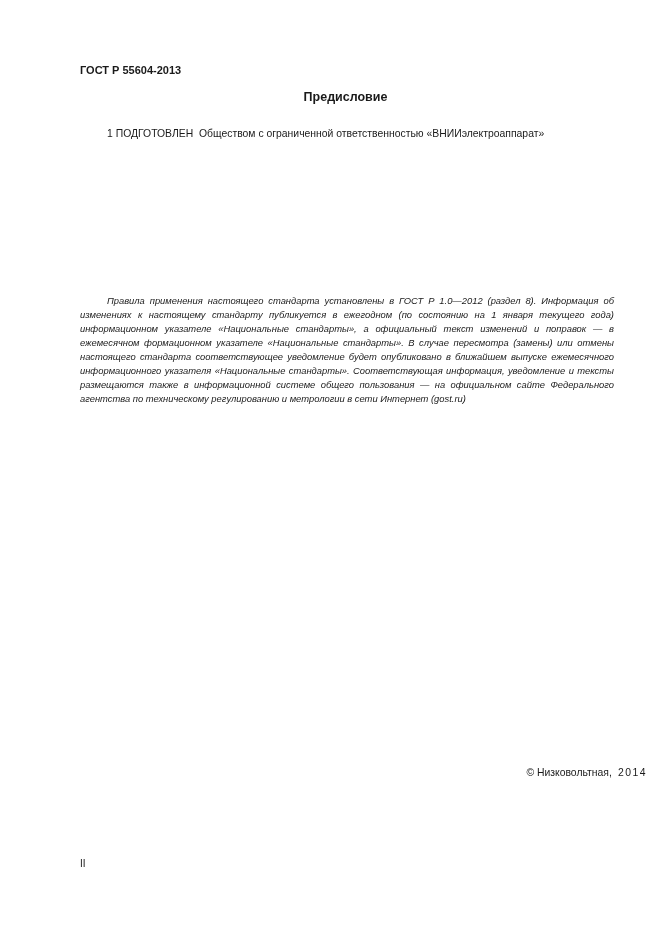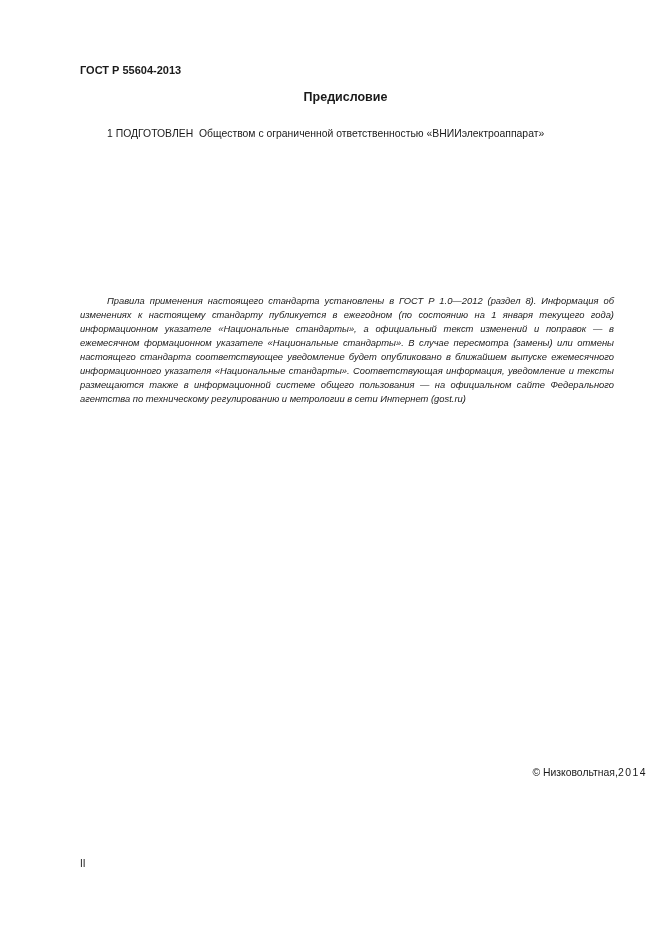--- a/index.html
+++ b/index.html
@@ -12,21 +12,21 @@
     .para { left: 80px; width: 534px; font-size: 10.4px; line-height: 14px; text-align: justify; }
     .para .indent { display: inline-block; width: 27px; }
     .p1 { top: 127px; }
     .p2 { top: 155px; }
     .p3 { top: 192px; text-align-last: left; }
     .p4 { top: 231px; }
     .note { left: 80px; width: 534px; top: 294px; font-size: 9.4px; line-height: 14px;
             font-style: italic; text-align: justify; }
     .note .indent { display: inline-block; width: 27px; }
     .copyright { right: 47px; top: 767px; font-size: 10.4px; }
-    .copyright .year { letter-spacing: 1.5px; }
+    .copyright .year { letter-spacing: 1.5px; margin-left: 6px; }
     .repro { left: 80px; width: 534px; top: 808px; font-size: 10.4px; line-height: 14px; text-align: justify; }
     .repro .indent { display: inline-block; width: 27px; }
     .page-num { left: 80px; top: 858px; font-size: 10px; }
   </style>
 </head>
 <body>
 
 <div class="page">
 
   <div class="abs doc-code">ГОСТ Р 55604-2013</div>

